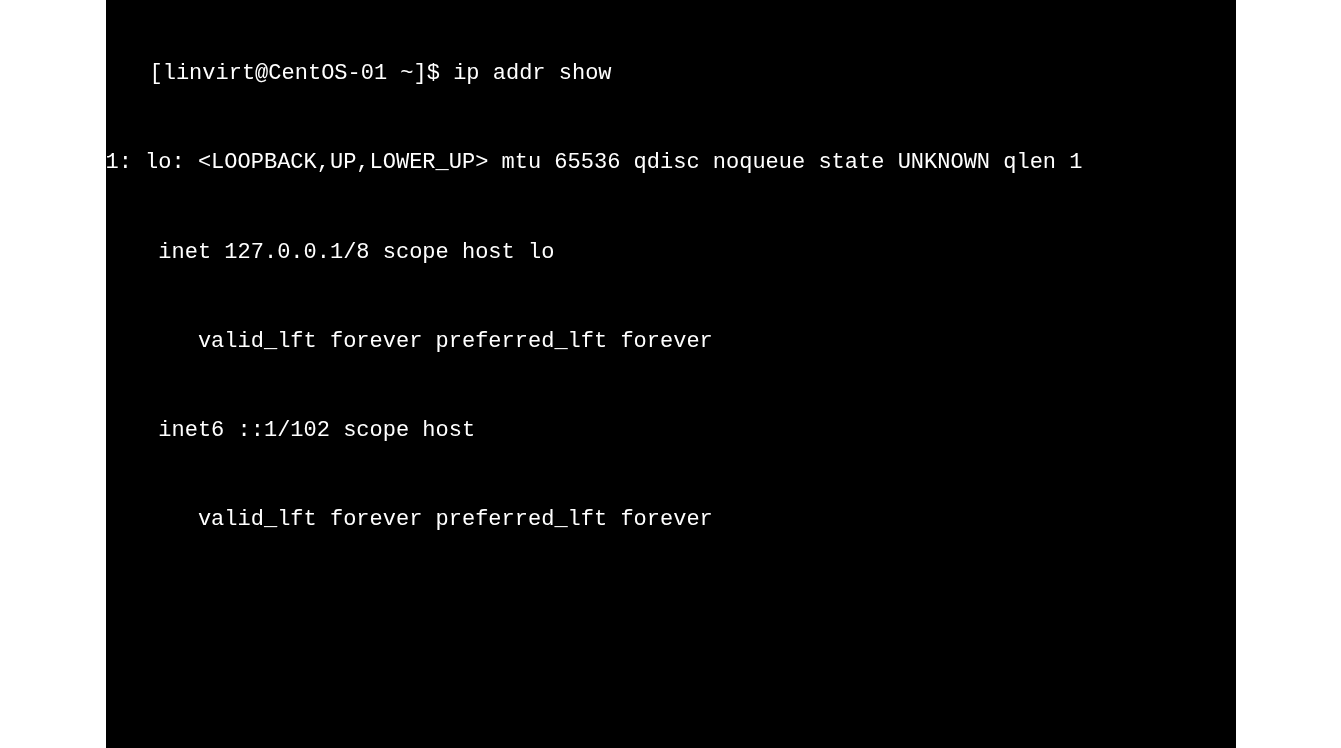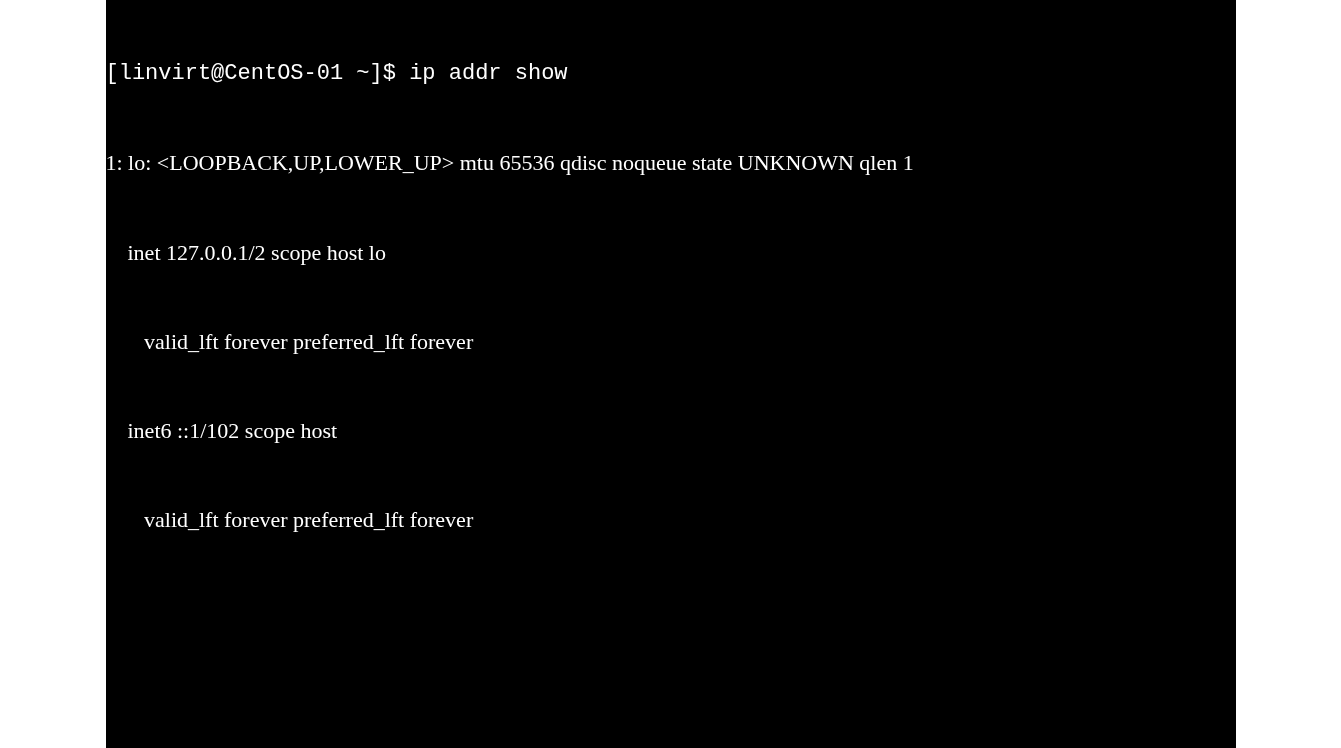--- a/index.html
+++ b/index.html
@@ -17,33 +17,33 @@
       margin: 0 auto;
       padding: 0;
       box-sizing: border-box;
       min-height: 748px;
       white-space: pre-wrap;
       word-break: break-all;
       overflow: hidden;
     }
     .prompt-line {
       display: block;
+      margin-left: 44px;
     }
     .output-line {
       display: block;
-      font-family: Liberation Serif, serif;
     }
   </style>
 </head>
 <body>
 
 <div class="terminal">
   <span class="prompt-line">[linvirt@CentOS-01 ~]$ ip addr show</span>
   <span class="output-line">1: lo: &lt;LOOPBACK,UP,LOWER_UP&gt; mtu 65536 qdisc noqueue state UNKNOWN qlen 1</span>
-  <span class="output-line">    inet 127.0.0.1/2 scope host lo</span>
+  <span class="output-line">    inet 127.0.0.1/8 scope host lo</span>
   <span class="output-line">       valid_lft forever preferred_lft forever</span>
   <span class="output-line">    inet6 ::1/102 scope host</span>
   <span class="output-line">       valid_lft forever preferred_lft forever</span>
   
   
   
   
   
   
   

